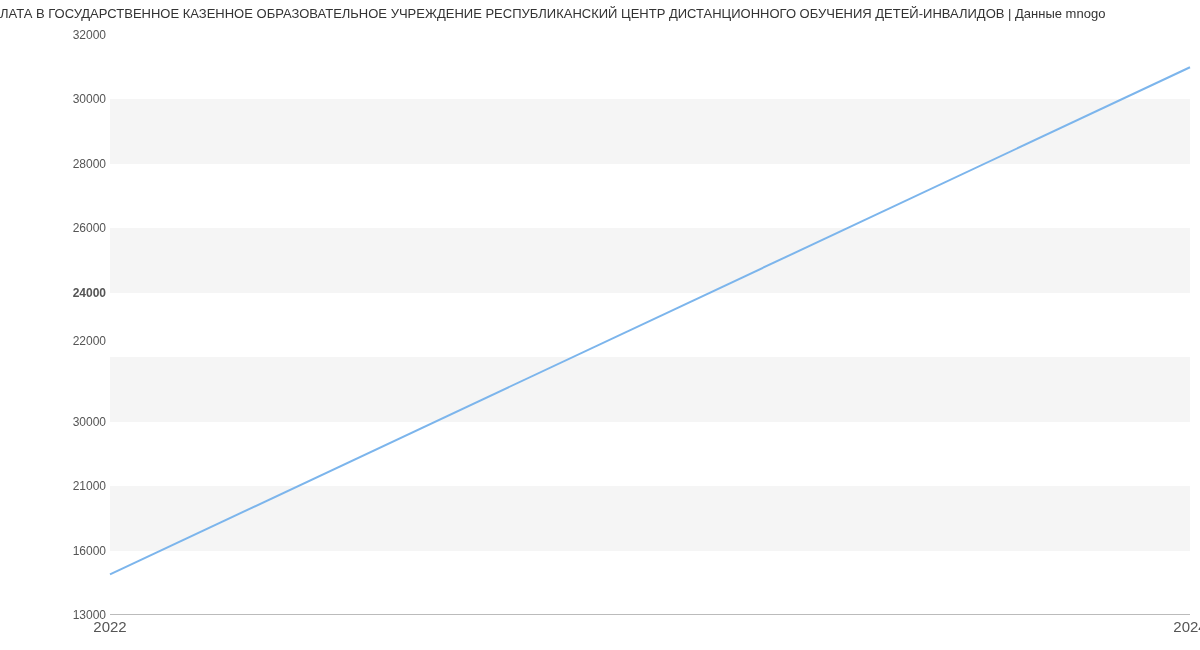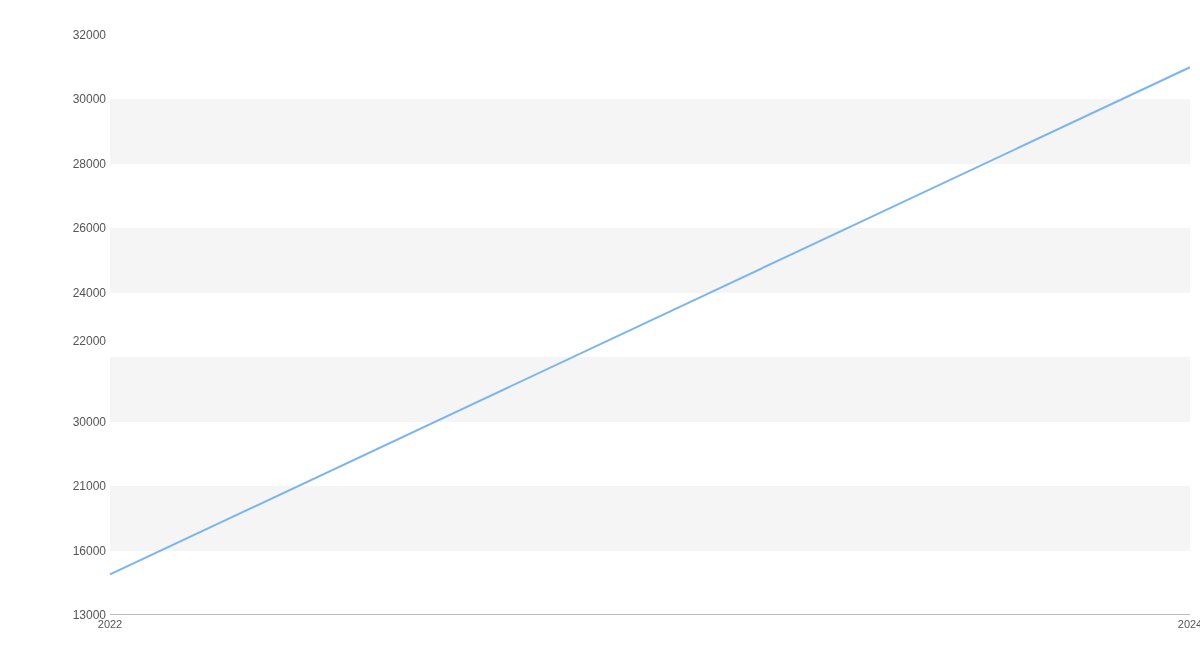--- a/index.html
+++ b/index.html
@@ -38,53 +38,54 @@
       right: 1094px;
       width: 48px;
       text-align: right;
       font-size: 12px;
       color: #555;
       transform: translateY(-50%);
     }
     .x-tick {
       position: absolute;
       top: 618px;
-      font-size: 11px;
+      font-size: 15px;
       color: #555;
       transform: translateX(-50%);
     }
     svg.line-layer {
       position: absolute;
       left: 0; top: 0;
       width: 100%; height: 100%;
       overflow: visible;
     }
   </style>
 </head>
 <body>
 
 <div class="chart-wrap">
+  <div class="title">ЛАТА В ГОСУДАРСТВЕННОЕ КАЗЕННОЕ ОБРАЗОВАТЕЛЬНОЕ УЧРЕЖДЕНИЕ РЕСПУБЛИКАНСКИЙ ЦЕНТР ДИСТАНЦИОННОГО ОБУЧЕНИЯ ДЕТЕЙ-ИНВАЛИДОВ | Данные mnogo</div>
   <div class="plot">
     <div class="plot-inner" id="plot-inner">
         <div class="band" style="top: 451.111px; height: 64.4444px;"></div>
         <div class="band" style="top: 322.222px; height: 64.4444px;"></div>
         <div class="band" style="top: 193.333px; height: 64.4444px;"></div>
         <div class="band" style="top: 64.4444px; height: 64.4444px;"></div>
       </div>
     <svg class="line-layer" id="line-layer" viewBox="0 0 1080 580" preserveAspectRatio="none">
         <path d="M0 539.4 L1080 32.222222222222285" stroke="#7cb5ec" stroke-width="2" fill="none"></path>
       </svg>
   </div>
   <div id="y-ticks">
       <div class="y-tick" style="top: 615px;">13000</div>
       <div class="y-tick" style="top: 550.556px;">16000</div>
       <div class="y-tick" style="top: 486.111px;">21000</div>
       <div class="y-tick" style="top: 421.667px;">30000</div>
       <div class="y-tick" style="top: 341px;">22000</div>
-      <div class="y-tick" style="top: 292.778px;">24000</div>
+      <div class="y-tick" style="top: 292.778px; font-weight: bold;">24000</div>
       <div class="y-tick" style="top: 228.333px;">26000</div>
       <div class="y-tick" style="top: 163.889px;">28000</div>
       <div class="y-tick" style="top: 99.4444px;">30000</div>
       <div class="y-tick" style="top: 35px;">32000</div>
     </div>
   <div id="x-ticks">
       <div class="x-tick" style="left: 110px;">2022</div>
       <div class="x-tick" style="left: 1190px;">2024</div>
     </div>
 </div>

